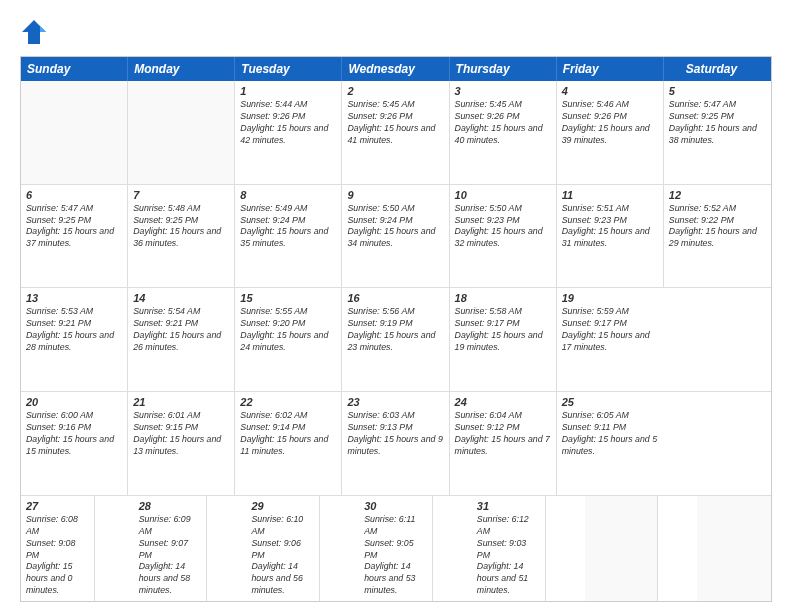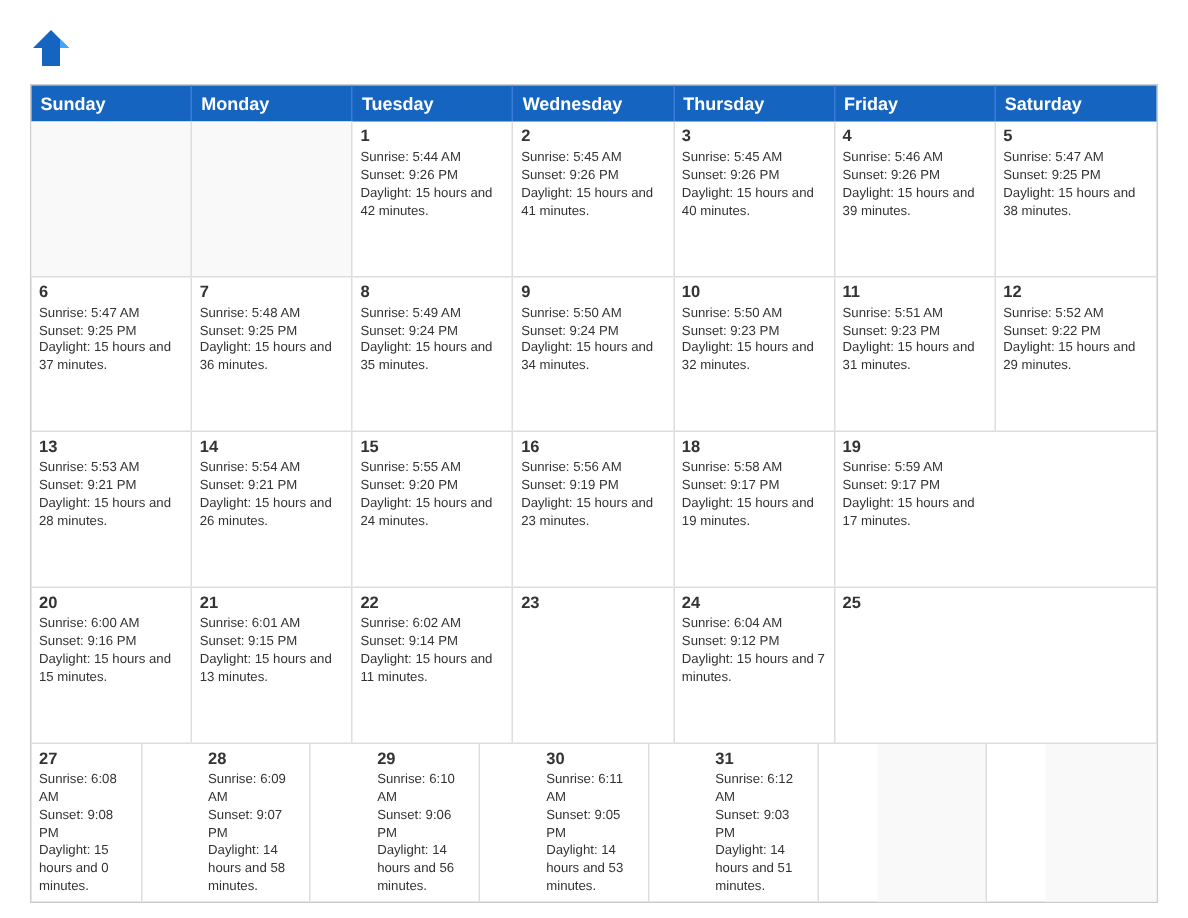--- a/index.html
+++ b/index.html
@@ -9,20 +9,21 @@
       width: 792px;
       height: 612px;
       overflow: hidden;
     }
     .page {
       width: 792px;
       height: 612px;
       padding: 18px 20px 10px 20px;
       display: flex;
       flex-direction: column;
+      font-style: italic;
     }
     .header {
       display: flex;
       justify-content: space-between;
       align-items: flex-start;
       margin-bottom: 10px;
     }
     .logo {
       display: flex;
       align-items: center;
@@ -72,21 +73,21 @@
       background: #1565c0;
     }
     .cal-header-cell {
       color: #fff;
       font-size: 12px;
       font-weight: bold;
       padding: 5px 6px;
       text-align: left;
       border-right: 1px solid #3a7bd5;
     }
-    .cal-header-cell:last-child { border-right: none; }
+    .cal-header-cell:last-child { border-right: none; margin-left: 16px; }
     .cal-body {
       flex: 1;
       display: flex;
       flex-direction: column;
     }
     .cal-row {
       display: grid;
       grid-template-columns: repeat(7, 1fr);
       flex: 1;
       border-bottom: 1px solid #ddd;
@@ -235,27 +236,29 @@
           <div class="cal-cell">
             <span class="day-num">21</span>
             <div class="cell-info">Sunrise: 6:01 AM<br>Sunset: 9:15 PM<br>Daylight: 15 hours and 13 minutes.</div>
           </div>
           <div class="cal-cell">
             <span class="day-num">22</span>
             <div class="cell-info">Sunrise: 6:02 AM<br>Sunset: 9:14 PM<br>Daylight: 15 hours and 11 minutes.</div>
           </div>
           <div class="cal-cell">
             <span class="day-num">23</span>
+            <div class="cell-info">Sunrise: 6:03 AM<br>Sunset: 9:13 PM<br>Daylight: 15 hours and 9 minutes.</div>
           </div>
           <div class="cal-cell">
             <span class="day-num">24</span>
             <div class="cell-info">Sunrise: 6:04 AM<br>Sunset: 9:12 PM<br>Daylight: 15 hours and 7 minutes.</div>
           </div>
           <div class="cal-cell">
             <span class="day-num">25</span>
+            <div class="cell-info">Sunrise: 6:05 AM<br>Sunset: 9:11 PM<br>Daylight: 15 hours and 5 minutes.</div>
           </div>
         </div>
         <div class="cal-row">
           <div class="cal-cell">
             <span class="day-num">27</span>
             <div class="cell-info">Sunrise: 6:08 AM<br>Sunset: 9:08 PM<br>Daylight: 15 hours and 0 minutes.</div>
           </div>
           <div class="cal-cell">
             <span class="day-num">28</span>
             <div class="cell-info">Sunrise: 6:09 AM<br>Sunset: 9:07 PM<br>Daylight: 14 hours and 58 minutes.</div>

